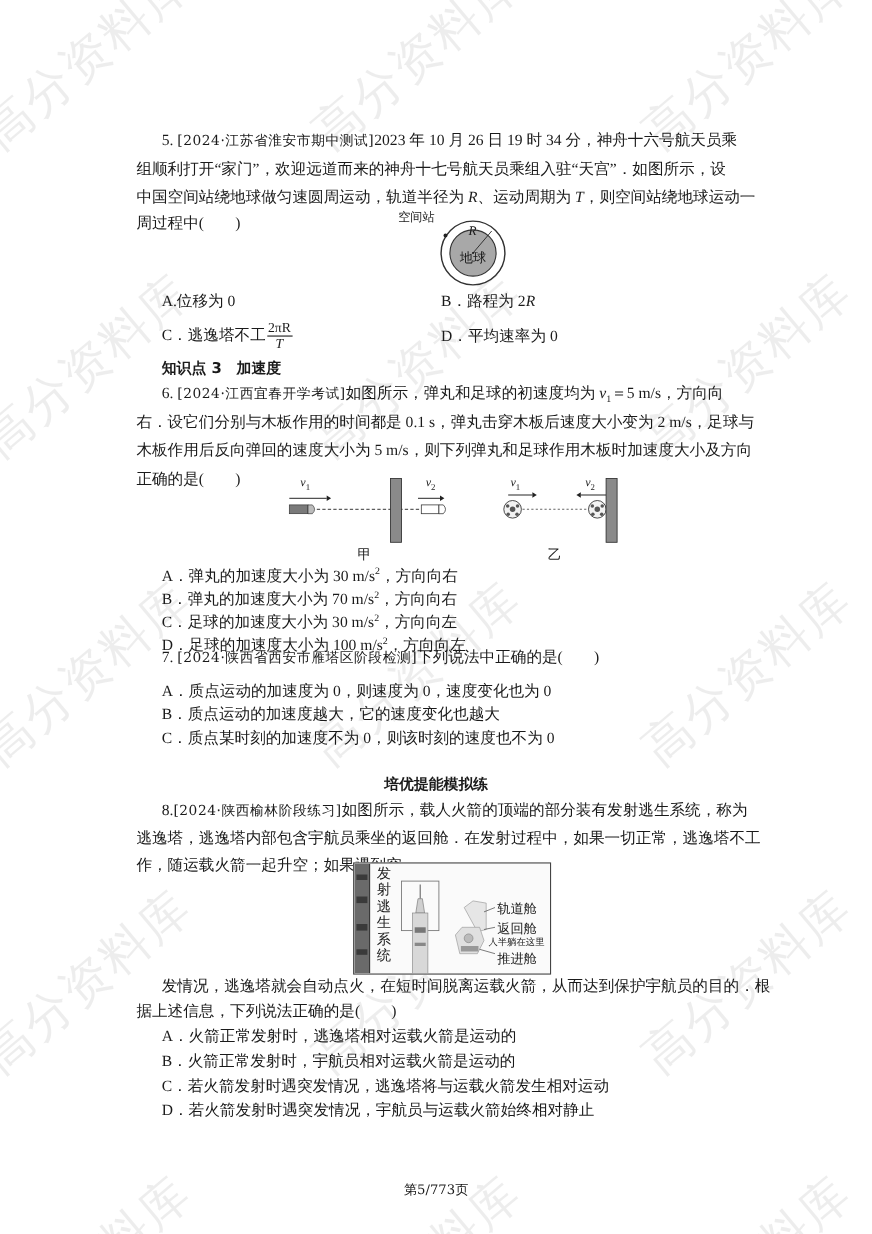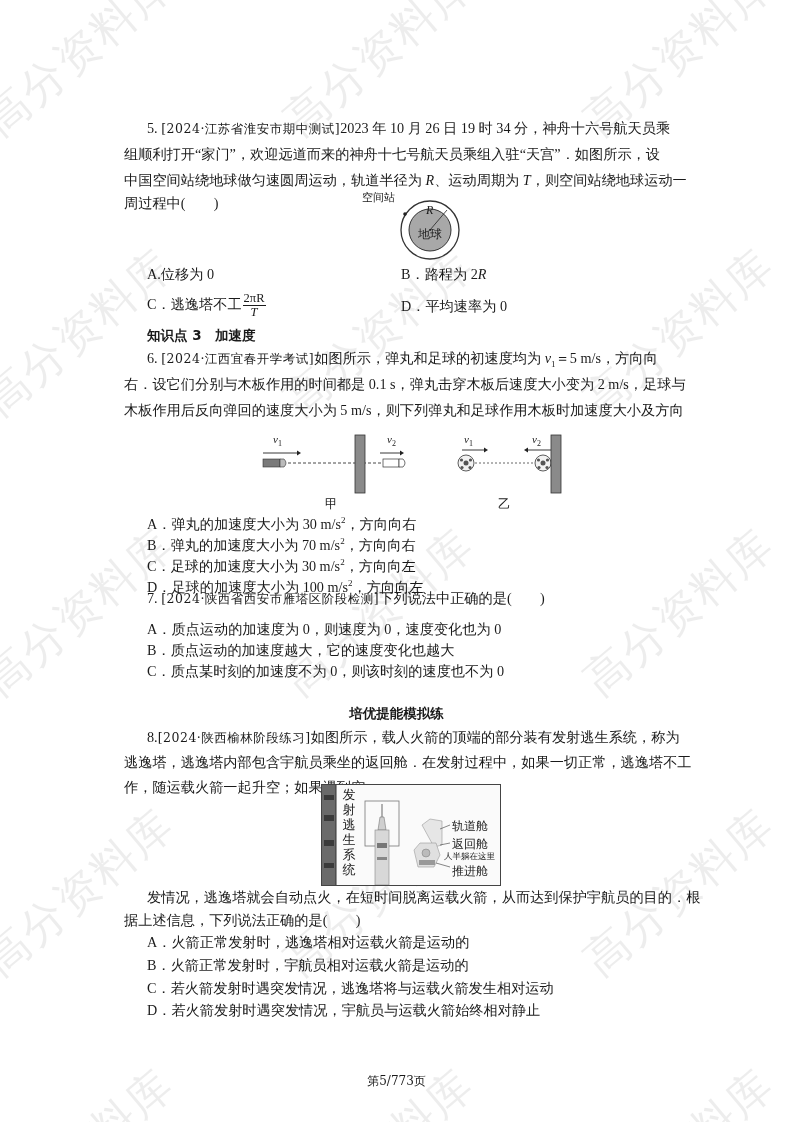--- a/index.html
+++ b/index.html
@@ -89,20 +89,21 @@
   <div class="opt" style="left:401px; top:296px;text-align:right;">D．平均速率为 0</div>
 
   <div class="opt bold" style="left:147px; top:325px;">知识点 3　加速度</div>
 
   <div class="line indent" style="top:348px;">
     <span>6.</span>
     <span class="kai">[2024·江西宜春开学考试]</span><span>如图所示，弹丸和足球的初速度均为 </span><span class="ital">v</span><sub>1</sub><span>＝5 m/s，方向向</span>
   </div>
   <div class="line full" style="top:374px;">右．设它们分别与木板作用的时间都是 0.1 s，弹丸击穿木板后速度大小变为 2 m/s，足球与</div>
   <div class="line full" style="top:400px;">木板作用后反向弹回的速度大小为 5 m/s，则下列弹丸和足球作用木板时加速度大小及方向</div>
+  <div class="line full" style="top:426px;">正确的是(　　)</div>
 
   <div class="fig" style="left:255px; top:430px; width:320px; height:82px;">
     <svg width="320" height="82" viewBox="0 0 320 82">
 
       <line x1="8" y1="23" x2="42" y2="23" stroke="#222" stroke-width="0.9"></line>
       <polygon points="42,20.5 46,23 42,25.5" fill="#222"></polygon>
       <rect x="8" y="29" width="17" height="8" fill="#7a7a7a" stroke="#333" stroke-width="0.6"></rect>
       <path d="M25 29 L29 29 Q33 33 29 37 L25 37 Z" fill="#bbbbbb" stroke="#333" stroke-width="0.6"></path>
       <line x1="33" y1="33" x2="128" y2="33" stroke="#333" stroke-width="0.9" stroke-dasharray="3,2"></line>
       <rect x="100" y="5" width="10" height="58" fill="#8a8a8a" stroke="#333" stroke-width="0.8"></rect>

